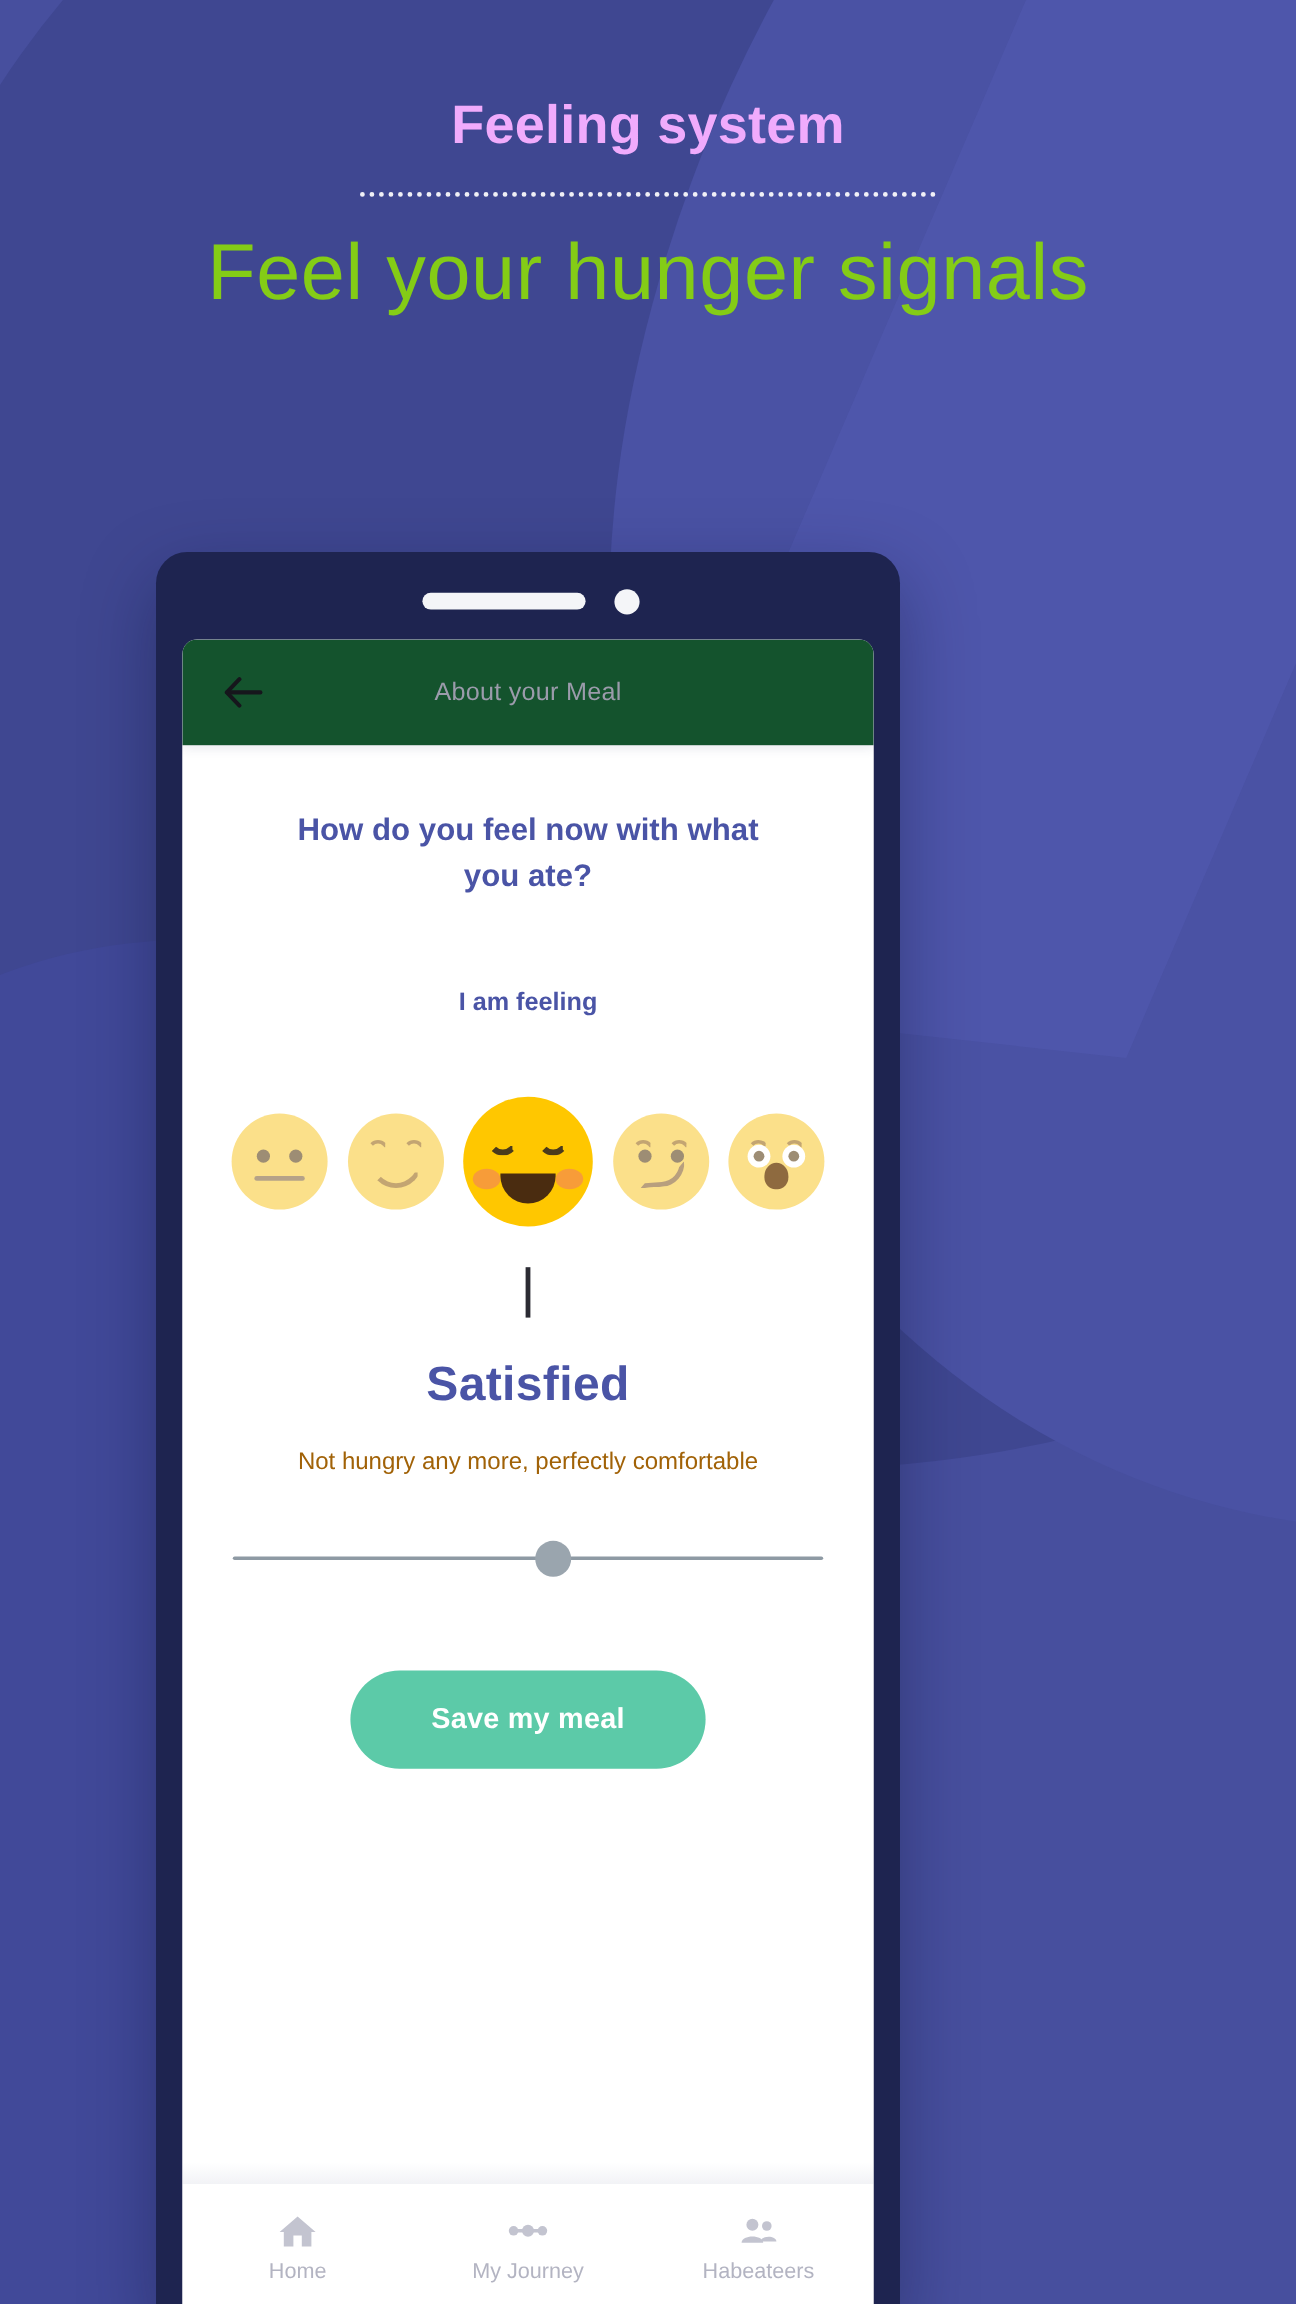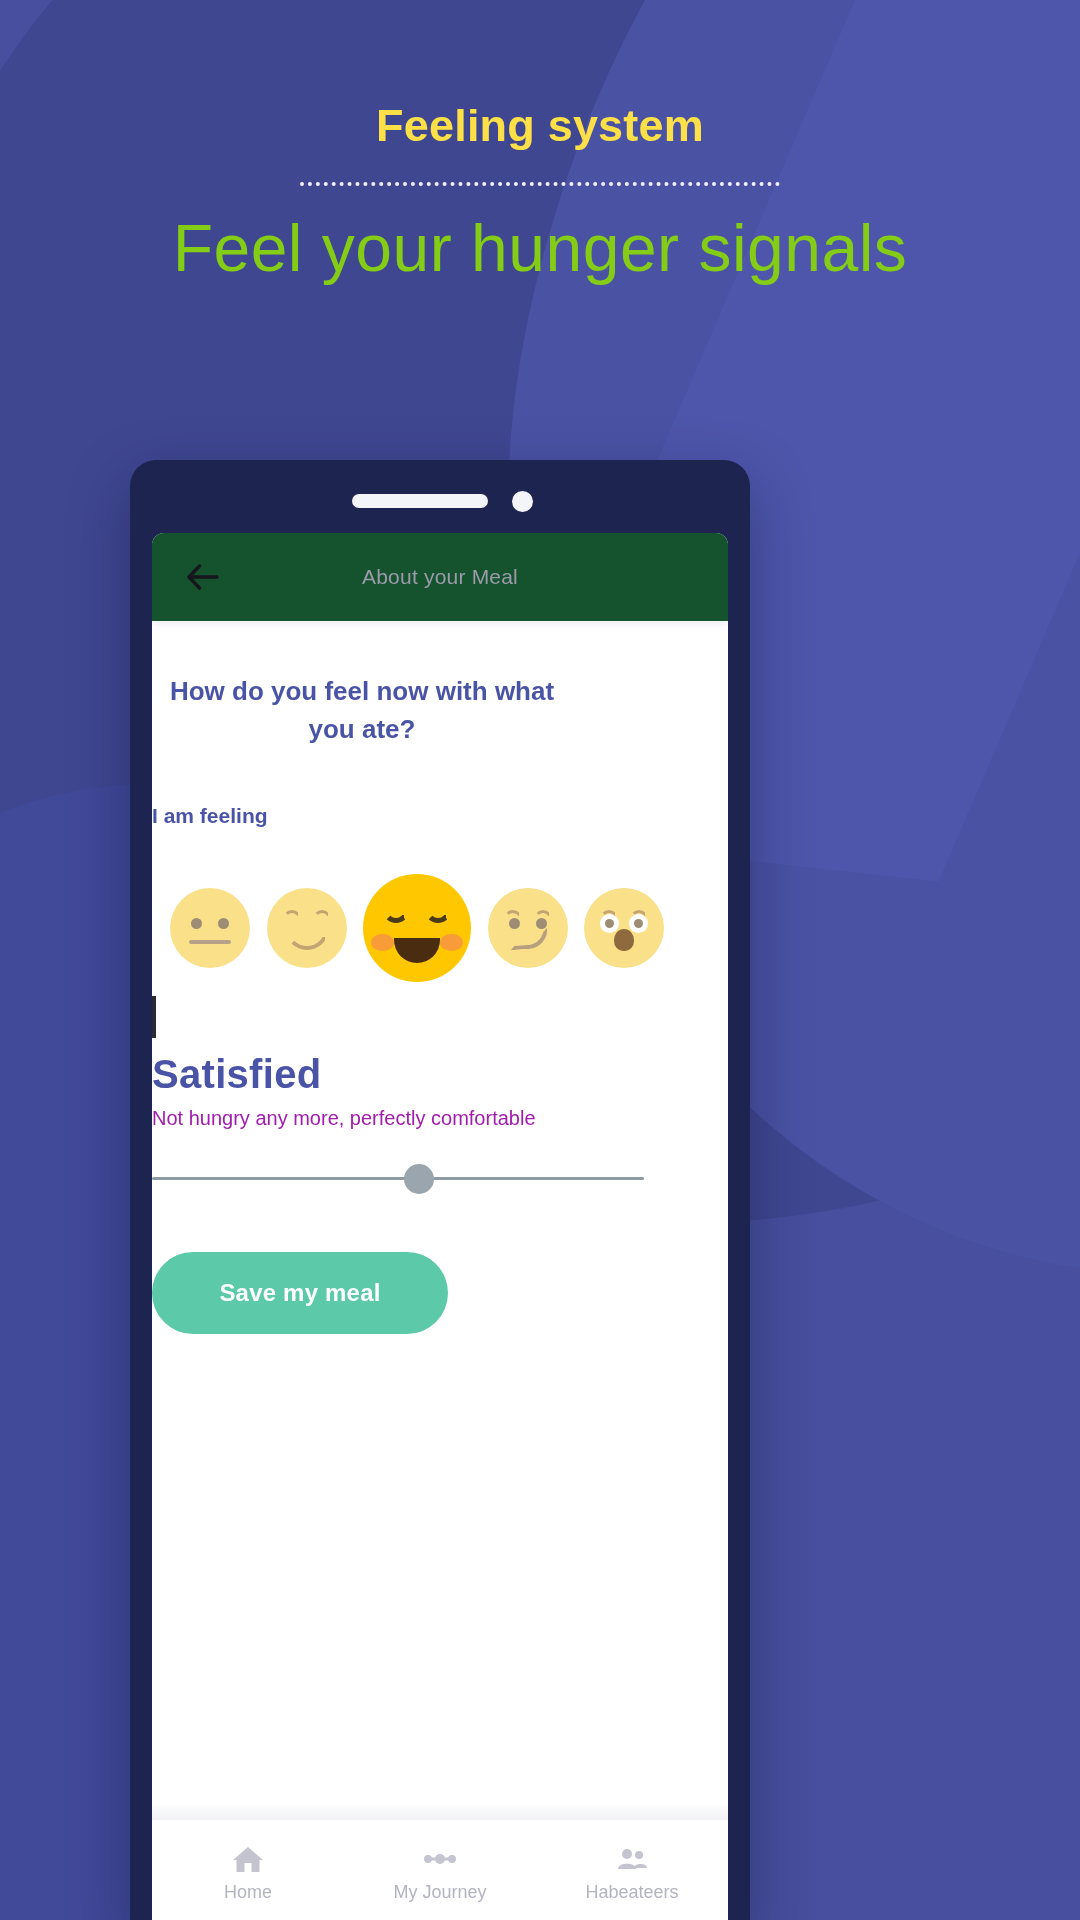--- a/index.html
+++ b/index.html
@@ -44,25 +44,24 @@
     right:-60px; top:-40px;
     width:460px; height:900px;
     background:#525ab0;
     transform:skewX(-18deg) rotate(6deg);
     opacity:.55;
   }
 
   
   .promo { position:absolute; left:0; right:0; top:78px; text-align:center; z-index:5; }
   .promo-kicker {
-    color:#fde047;
+    color:#f0abfc;
     font-size:45px;
     font-weight:bold;
     letter-spacing:.2px;
-    margin-top:22px;
   }
   .promo-rule {
     width:480px; height:0;
     margin:30px auto 0;
     border-top:4px dotted rgba(255,255,255,.92);
   }
   .promo-headline {
     margin-top:24px;
     color:#84cc16;
     font-size:66px;
@@ -124,22 +123,23 @@
     color:#9b9bab;
     letter-spacing:.2px;
     pointer-events:none;
   }
 
   
   .app-body {
     flex:1 1 auto;
     background:#ffffff;
     position:relative;
-    display:flex; flex-direction:column; align-items:flex-start;
+    display:flex; flex-direction:column; align-items:center;
     padding-top:52px;
+    gap:20px;
   }
   .q-title {
     color:#4a54a6;
     font-size:26px;
     font-weight:bold;
     line-height:1.45;
     text-align:center;
     width:420px;
   }
   .i-am-feeling {
@@ -274,21 +274,21 @@
   }
   .mood-title {
     margin-top:14px;
     color:#4a54a6;
     font-size:40px;
     font-weight:bold;
     letter-spacing:.3px;
   }
   .mood-desc {
     margin-top:10px;
-    color:#a21caf;
+    color:#a16207;
     font-size:20px;
   }
 
   
   .slider {
     margin-top:34px;
     width:492px; height:30px;
     position:relative;
     display:flex; align-items:center;
   }

